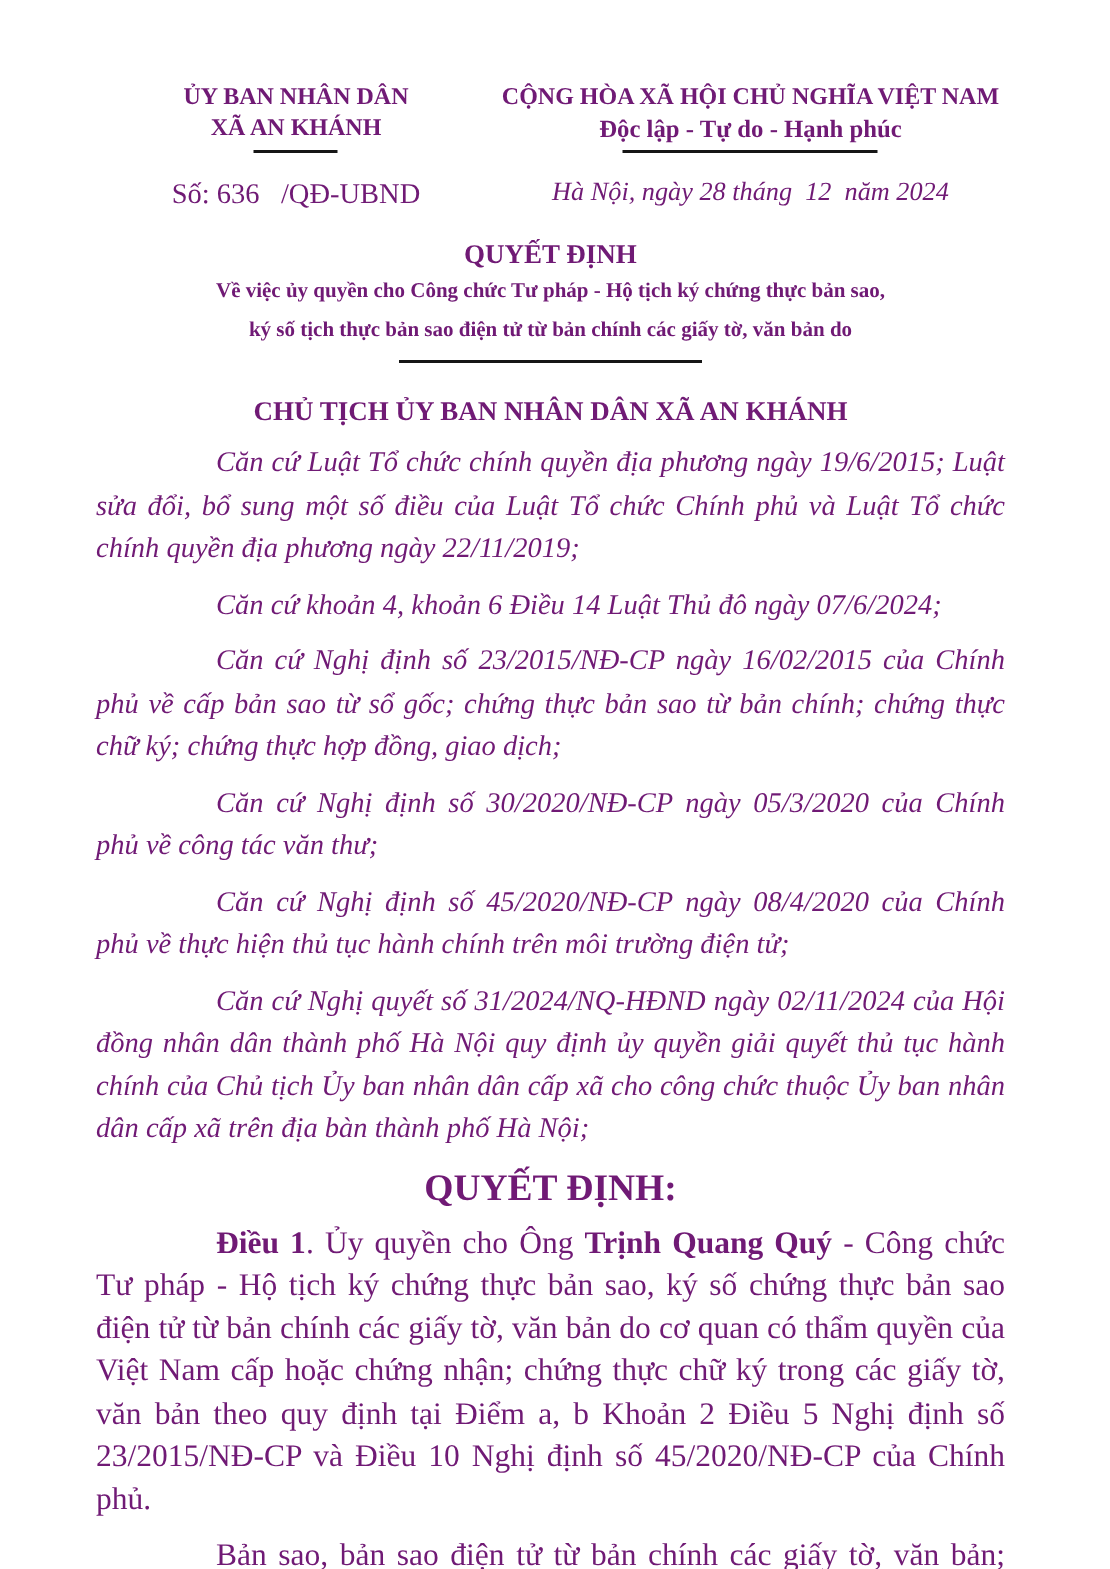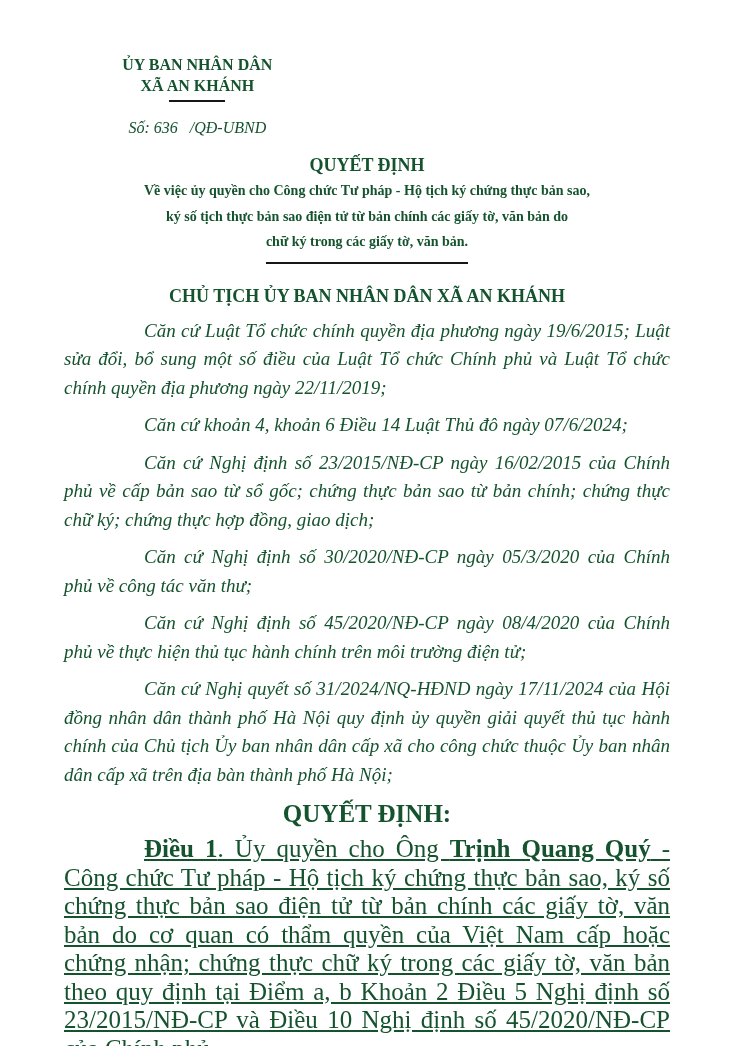--- a/index.html
+++ b/index.html
@@ -6,21 +6,21 @@
     margin: 0;
     padding: 0;
     background: #ffffff;
   }
   .page {
     position: relative;
     width: 740px;
     height: 1046px;
     margin: 0 auto;
     background: #ffffff;
-    color: #14532d;
+    color: #701a75;
     font-family: "Liberation Serif", "DejaVu Serif", serif;
     box-sizing: border-box;
     padding: 54px 70px 4px 64px;
     overflow: hidden;
   }
 
   
   .hdr {
     display: flex;
     align-items: flex-start;
@@ -50,23 +50,22 @@
     border-top: 2px solid #161616;
     margin: 4px auto 0;
   }
   .rule-motto {
     width: 170px;
     border-top: 2px solid #161616;
     margin: 3px auto 0;
   }
   .doc-number {
     margin-top: 17px;
-    font-size: 16px;
+    font-size: 19px;
     white-space: pre;
-    font-style: italic;
   }
   .place-date {
     margin-top: 15px;
     font-size: 17.5px;
     font-style: italic;
     white-space: pre;
   }
 
   
   .title-block {
@@ -109,59 +108,63 @@
   }
   .decide-heading {
     margin-top: 12px;
     text-align: center;
     font-weight: bold;
     font-size: 25px;
     line-height: 25px;
   }
   .article {
     margin: 9px 0 0;
-    font-size: 25px;
+    font-size: 21px;
     line-height: 28.5px;
     text-align: justify;
     text-indent: 80px;
-    text-decoration: underline;
   }
   .article .label { font-weight: bold; }
   .article .strong { font-weight: bold; }
 </style>
 </head>
 <body>
 
 <div class="page">
 
   <div class="hdr">
     <div class="hdr-left">
       <div class="hdr-line">ỦY BAN NHÂN DÂN</div>
       <div class="hdr-line">XÃ AN KHÁNH</div>
       <div class="rule-short"></div>
       <div class="doc-number">Số: 636   /QĐ-UBND</div>
     </div>
+    <div class="hdr-right">
+      <div class="hdr-line">CỘNG HÒA XÃ HỘI CHỦ NGHĨA VIỆT NAM</div>
+      <div class="hdr-line-motto">Độc lập - Tự do - Hạnh phúc</div>
+      <div class="rule-motto"></div>
+      <div class="place-date">Hà Nội, ngày 28 tháng  12  năm 2024</div>
+    </div>
   </div>
 
   <div class="title-block">
     <div class="title-heading">QUYẾT ĐỊNH</div>
     <div class="title-sub">Về việc ủy quyền cho Công chức Tư pháp - Hộ tịch ký chứng thực bản sao,</div>
     <div class="title-sub">ký số tịch thực bản sao điện tử từ bản chính các giấy tờ, văn bản do</div>
-    <div class="title-sub">chữ ký trong các giấy tờ, văn bản.</div>
     <div class="rule-title"></div>
   </div>
 
   <div class="issuer-heading">CHỦ TỊCH ỦY BAN NHÂN DÂN XÃ AN KHÁNH</div>
 
   <p class="recital">Căn cứ Luật Tổ chức chính quyền địa phương ngày 19/6/2015; Luật sửa đổi, bổ sung một số điều của Luật Tổ chức Chính phủ và Luật Tổ chức chính quyền địa phương ngày 22/11/2019;</p>
   <p class="recital">Căn cứ khoản 4, khoản 6 Điều 14 Luật Thủ đô ngày 07/6/2024;</p>
   <p class="recital">Căn cứ Nghị định số 23/2015/NĐ-CP ngày 16/02/2015 của Chính phủ về cấp bản sao từ sổ gốc; chứng thực bản sao từ bản chính; chứng thực chữ ký; chứng thực hợp đồng, giao dịch;</p>
   <p class="recital">Căn cứ Nghị định số 30/2020/NĐ-CP ngày 05/3/2020 của Chính phủ về công tác văn thư;</p>
   <p class="recital">Căn cứ Nghị định số 45/2020/NĐ-CP ngày 08/4/2020 của Chính phủ về thực hiện thủ tục hành chính trên môi trường điện tử;</p>
-  <p class="recital">Căn cứ Nghị quyết số 31/2024/NQ-HĐND ngày 17/11/2024 của Hội đồng nhân dân thành phố Hà Nội quy định ủy quyền giải quyết thủ tục hành chính của Chủ tịch Ủy ban nhân dân cấp xã cho công chức thuộc Ủy ban nhân dân cấp xã trên địa bàn thành phố Hà Nội;</p>
+  <p class="recital">Căn cứ Nghị quyết số 31/2024/NQ-HĐND ngày 02/11/2024 của Hội đồng nhân dân thành phố Hà Nội quy định ủy quyền giải quyết thủ tục hành chính của Chủ tịch Ủy ban nhân dân cấp xã cho công chức thuộc Ủy ban nhân dân cấp xã trên địa bàn thành phố Hà Nội;</p>
 
   <div class="decide-heading">QUYẾT ĐỊNH:</div>
 
   <p class="article"><span class="label">Điều 1</span><span>. Ủy quyền cho Ông </span><span class="strong">Trịnh Quang Quý</span><span> - Công chức Tư pháp - Hộ tịch ký chứng thực bản sao, ký số chứng thực bản sao điện tử từ bản chính các giấy tờ, văn bản do cơ quan có thẩm quyền của Việt Nam cấp hoặc chứng nhận; chứng thực chữ ký trong các giấy tờ, văn bản theo quy định tại Điểm a, b Khoản 2 Điều 5 Nghị định số 23/2015/NĐ-CP và Điều 10 Nghị định số 45/2020/NĐ-CP của Chính phủ.</span></p>
 
   <p class="article">Bản sao, bản sao điện tử từ bản chính các giấy tờ, văn bản; các giấy tờ, văn bản chứng thực chữ ký có chữ ký, chữ ký số của Ông Trịnh Quang Quý được đóng dấu, chữ ký số của UBND xã An Khánh.</p>
 
 </div>
 
 </body></html>

